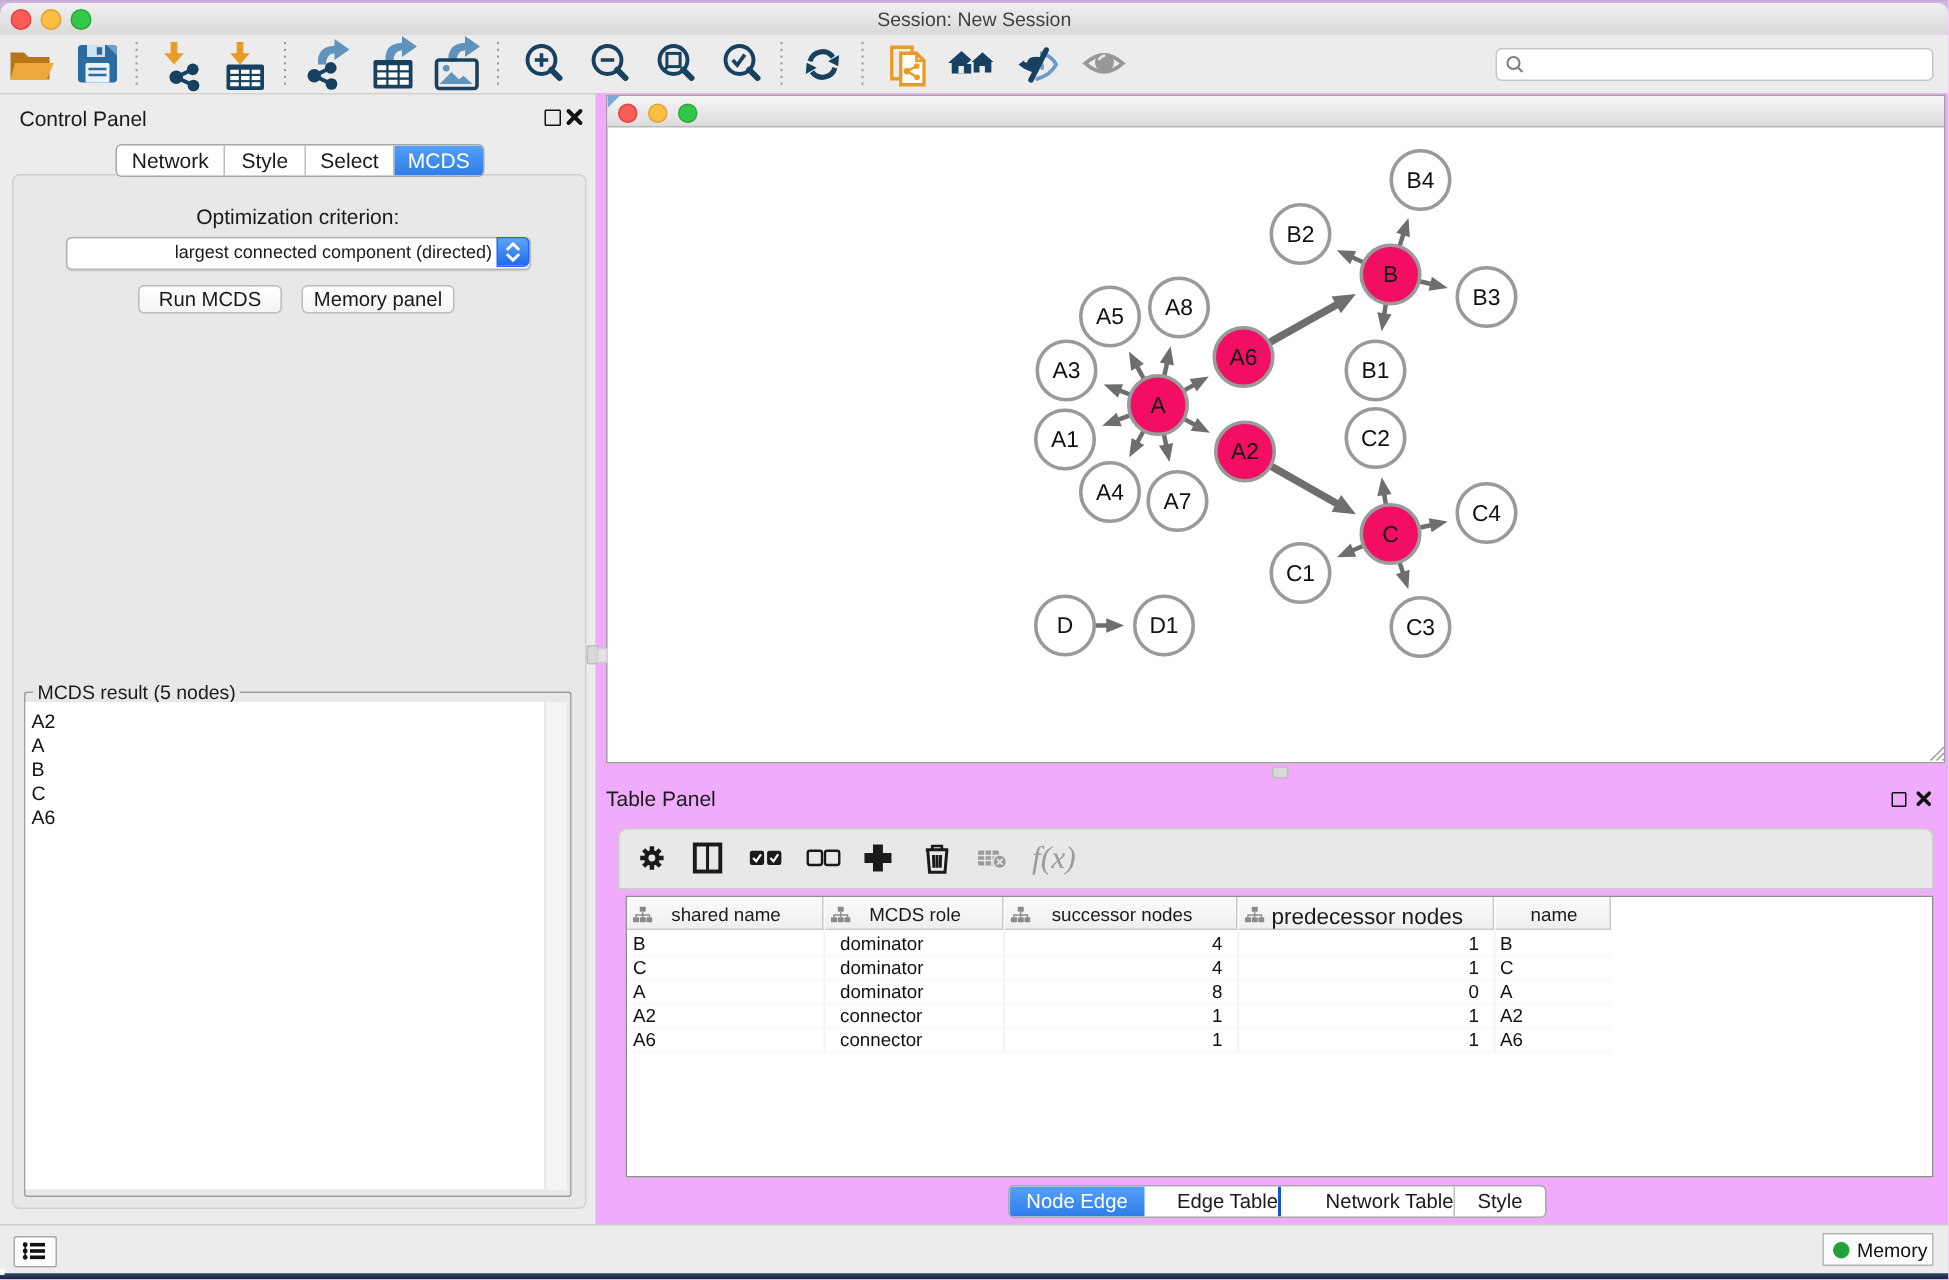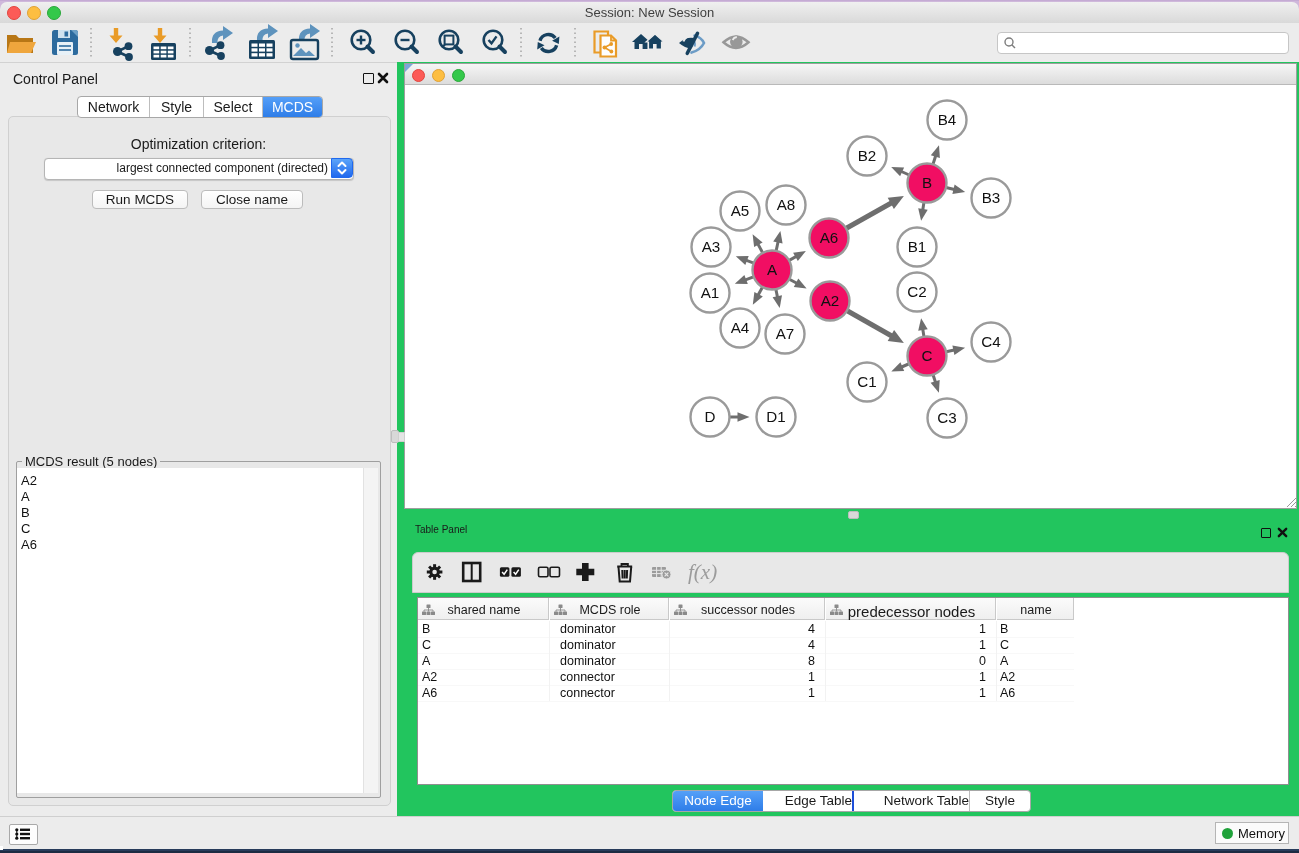--- a/index.html
+++ b/index.html
@@ -1,15 +1,15 @@
 <!DOCTYPE html>
 <html><head><meta charset="utf-8">
 <style>
 html,body{margin:0;padding:0}
-#app{position:relative;width:1299px;height:853px;background:#22c55e;font-family:"Liberation Sans",sans-serif;overflow:hidden}
+#app{position:relative;width:1299px;height:853px;background:#f0abfc;font-family:"Liberation Sans",sans-serif;overflow:hidden}
 .abs{position:absolute}
 </style></head><body>
 <div id="app">
 
 <div class="abs" style="left:0;top:0;width:1299px;height:10px;background:#c5abd4"></div>
 <div class="abs" style="left:0;top:1px;width:1299px;height:5px;background:#d9c6e2;opacity:.5"></div>
 
 <div class="abs" style="left:0;top:2px;width:1299px;height:21px;border-radius:7px 7px 0 0;background:linear-gradient(#f0f0f0,#d9d9d9);border-bottom:1px solid #acacac"></div>
 <div class="abs" style="left:7px;top:6px;width:12px;height:12px;border-radius:50%;background:#fc5b57;border:0.5px solid #e2453e"></div>
 <div class="abs" style="left:27px;top:6px;width:12px;height:12px;border-radius:50%;background:#fdbe41;border:0.5px solid #e0a135"></div>
@@ -171,21 +171,21 @@
 <div class="abs" style="left:0;top:136px;width:397px;text-align:center;font-size:14px;color:#1a1a1a">Optimization criterion:</div>
 <div class="abs" style="left:44px;top:158px;width:308px;height:20px;background:#fff;border:1px solid #b5b5b5;border-radius:4px;box-shadow:0 .5px 1px rgba(0,0,0,.15)"></div>
 <div class="abs" style="left:32px;top:161px;width:296px;text-align:right;font-size:12px;color:#1a1a1a">largest connected component (directed)</div>
 <div class="abs" style="left:331px;top:158px;width:22px;height:20px;background:linear-gradient(#5ba4f9,#2069ee);border-radius:0 4px 4px 0;border:1px solid #2069ee;box-sizing:border-box"></div>
 <svg class="abs" style="left:335px;top:160px" width="14" height="16" viewBox="0 0 14 16">
       <path d="M3.5 6 L7 2.5 L10.5 6" fill="none" stroke="#fff" stroke-width="2" stroke-linecap="round" stroke-linejoin="round"></path>
       <path d="M3.5 10 L7 13.5 L10.5 10" fill="none" stroke="#fff" stroke-width="2" stroke-linecap="round" stroke-linejoin="round"></path>
     </svg>
 
 <div class="abs" style="left:92px;top:190px;width:96px;height:19px;background:linear-gradient(#fff,#f4f4f4);border:1px solid #bcbcbc;border-radius:4px;box-sizing:border-box;text-align:center;line-height:17px;font-size:13.5px;color:#1a1a1a">Run MCDS</div>
-<div class="abs" style="left:201px;top:190px;width:102px;height:19px;background:linear-gradient(#fff,#f4f4f4);border:1px solid #bcbcbc;border-radius:4px;box-sizing:border-box;text-align:center;line-height:17px;font-size:13.5px;color:#1a1a1a">Close name</div>
+<div class="abs" style="left:201px;top:190px;width:102px;height:19px;background:linear-gradient(#fff,#f4f4f4);border:1px solid #bcbcbc;border-radius:4px;box-sizing:border-box;text-align:center;line-height:17px;font-size:13.5px;color:#1a1a1a">Memory panel</div>
 
 <div class="abs" style="left:16px;top:461px;width:363px;height:335px;border:1px solid #9f9f9f;border-radius:2px"></div>
 <div class="abs" style="left:22px;top:454px;background:#e8e8e8;padding:0 3px;font-size:13px;color:#1a1a1a">MCDS result (5 nodes)</div>
 <div class="abs" style="left:17px;top:468px;width:361px;height:325px;background:#fff"></div>
 <div class="abs" style="left:363px;top:468px;width:14px;height:325px;background:#f4f4f4;border-left:1px solid #e2e2e2"></div>
 <div class="abs" style="left:21px;top:473px;font-size:13px;color:#111;line-height:16px">A2<br>A<br>B<br>C<br>A6</div>
 
 <div class="abs" style="left:404px;top:63px;width:893px;height:446px;background:#fff;border:1px solid #9e9e9e;box-sizing:border-box"></div>
 <div class="abs" style="left:405px;top:64px;width:891px;height:21px;background:linear-gradient(#f6f6f6,#dcdcdc);border-bottom:1px solid #b9b9b9;box-sizing:border-box"></div>
 <div class="abs" style="left:412px;top:69px;width:11px;height:11px;border-radius:50%;background:#fc5b57;border:0.5px solid #e2453e"></div>
@@ -277,21 +277,21 @@
       <path d="M0 0 L8 0 L0 8 Z" fill="#6f9fd8" opacity="0.9"></path>
     </svg>
 <svg class="abs" style="left:1284px;top:495px" width="13" height="13" viewBox="0 0 13 13">
       <path d="M12 3 L3 12 M12 7 L7 12 M12 11 L11 12" stroke="#9a9a9a" stroke-width="1"></path>
     </svg>
 
 <div class="abs" style="left:848px;top:511px;width:9px;height:6px;background:#d8d8d8;border:1px solid #bdbdbd;border-radius:2px"></div>
 <div class="abs" style="left:391px;top:430px;width:6px;height:11px;background:#d8d8d8;border:1px solid #bdbdbd;border-radius:2px"></div>
 <div class="abs" style="left:398px;top:432px;width:5px;height:8px;background:#e4e4e4;border:1px solid #cfcfcf"></div>
 
-<div class="abs" style="left:415px;top:524px;font-size:10px;color:#1a1a1a">Table Panel</div>
+<div class="abs" style="left:404px;top:524px;font-size:14px;color:#1a1a1a">Table Panel</div>
 <div class="abs" style="left:1261px;top:528px;width:8px;height:8px;border:1.6px solid #111;border-radius:1px"></div>
 <svg class="abs" style="left:1277px;top:527px" width="11" height="11" viewBox="0 0 12 12">
       <path d="M2 2 L10 10 M10 2 L2 10" stroke="#111" stroke-width="2.6" stroke-linecap="round"></path>
     </svg>
 
 <div class="abs" style="left:412px;top:552px;width:877px;height:41px;background:#e8e8e8;border:1px solid #cccccc;border-radius:6px 6px 0 0;box-sizing:border-box"></div>
 <svg class="abs" style="left:412px;top:552px" width="877" height="41" viewBox="0 0 877 41">
       <g fill="#1a1a1a">
         <circle cx="22.6" cy="20" r="5.2"></circle>
         <circle cx="22.6" cy="20" r="2.4" fill="#e8e8e8"></circle>

